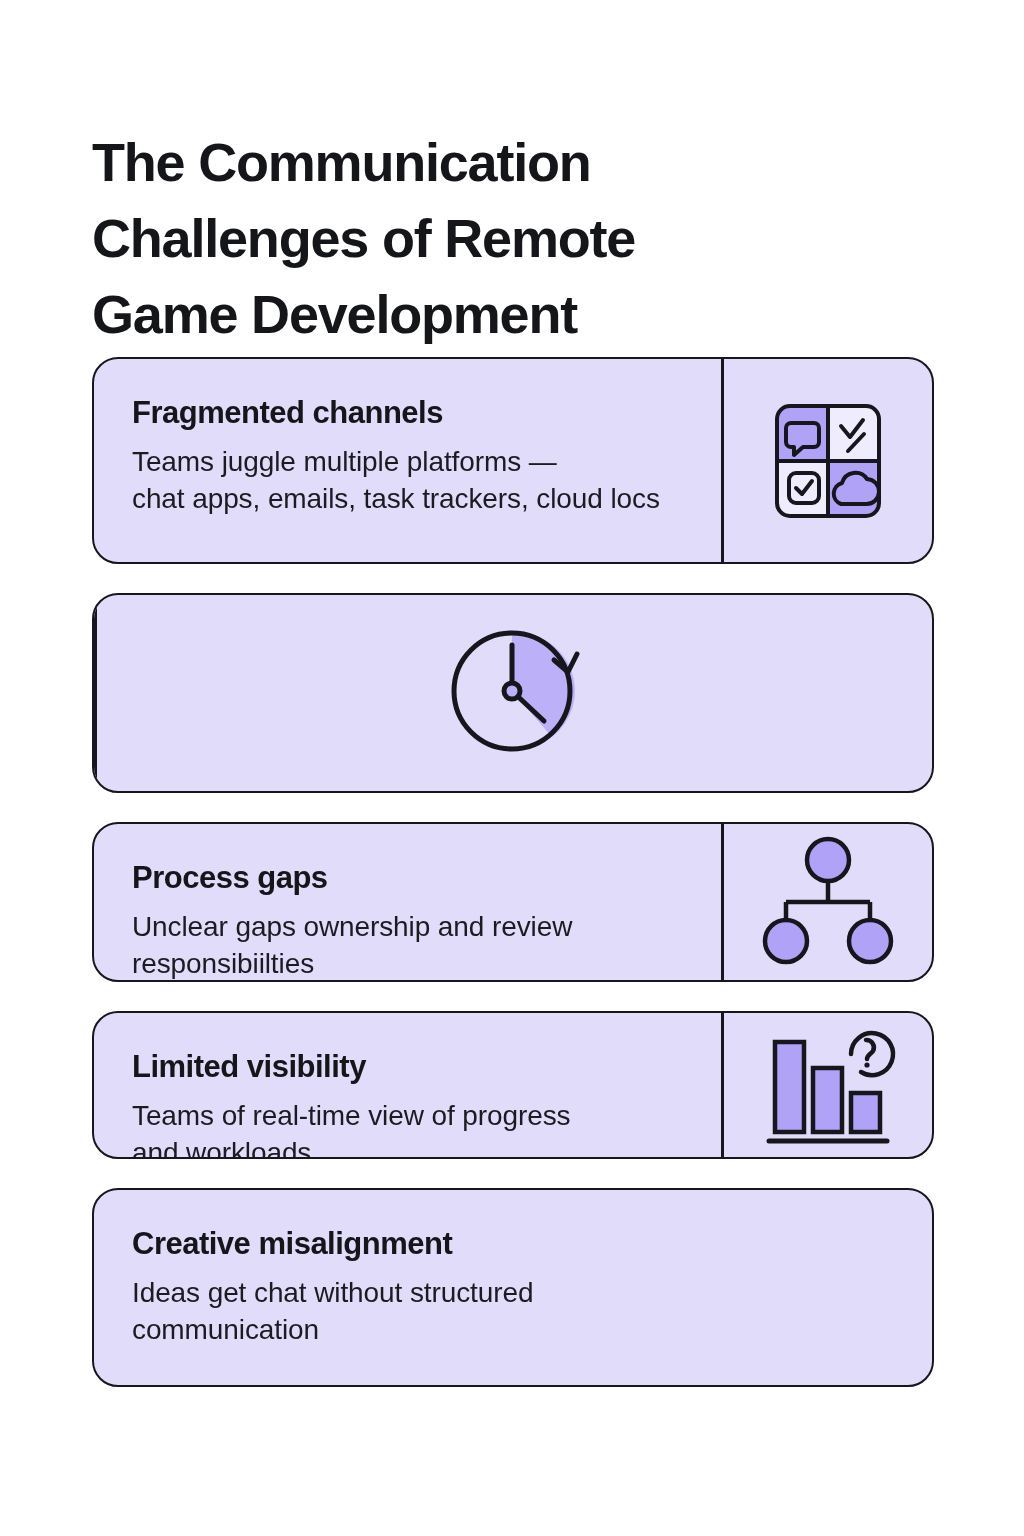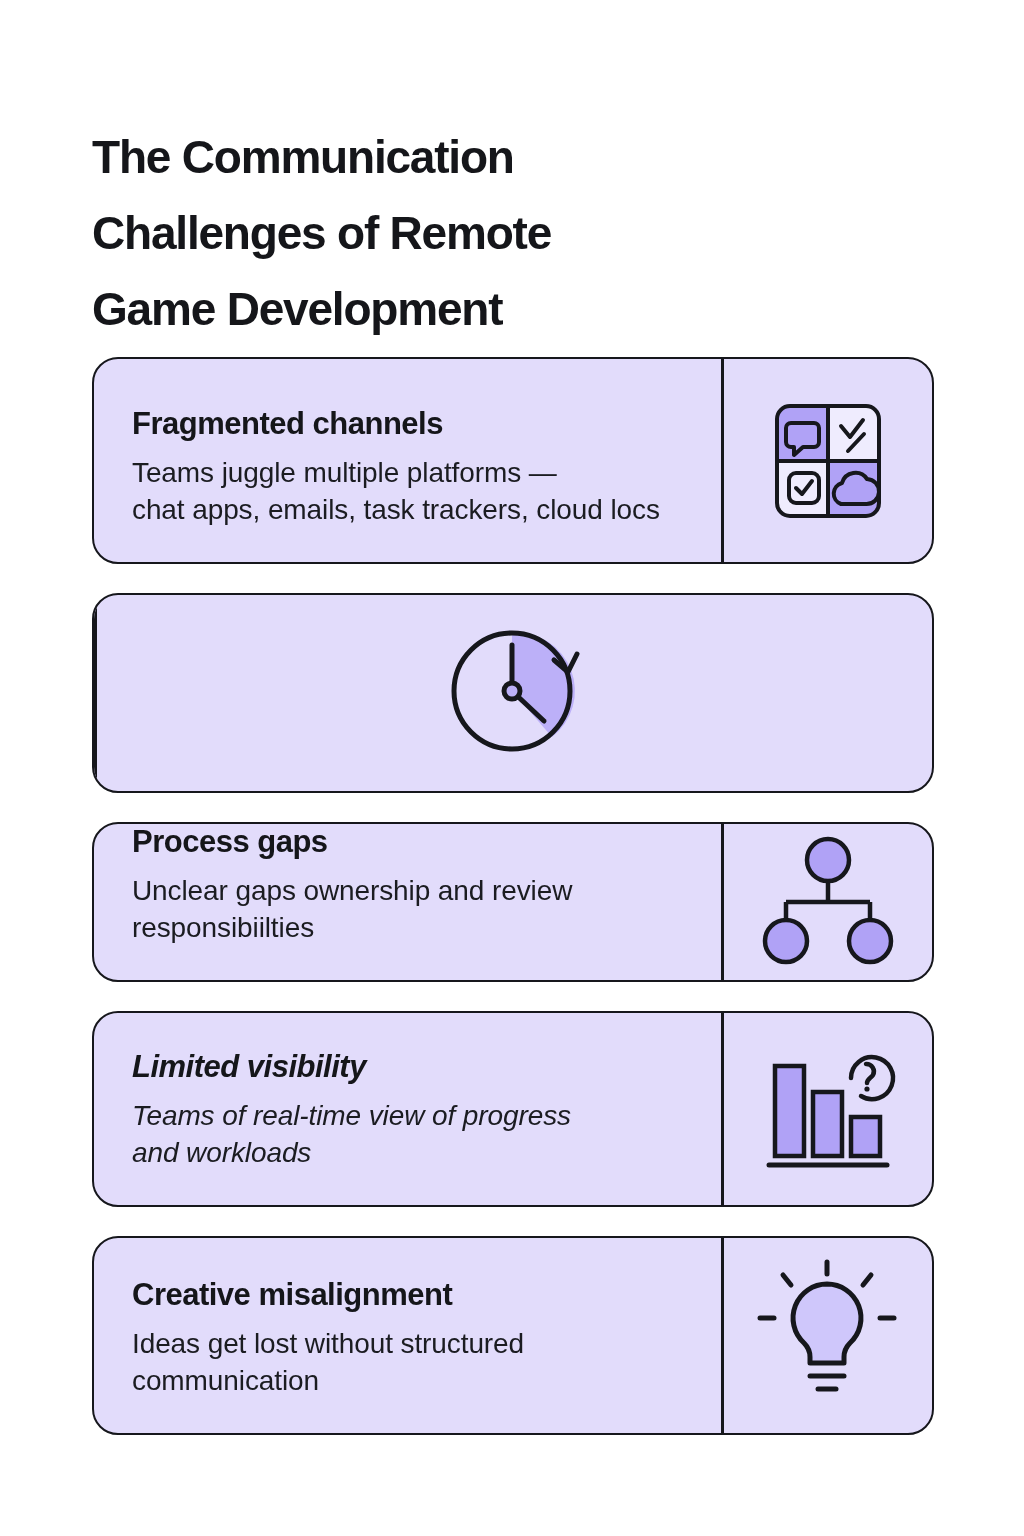--- a/index.html
+++ b/index.html
@@ -20,21 +20,21 @@
     height: 1536px;
     background: #ffffff;
   }
 
   
   .title {
     position: absolute;
     left: 92px;
     top: 88px;
     width: 720px;
-    font-size: 46px;
+    font-size: 54px;
     line-height: 76px;
     font-weight: bold;
     letter-spacing: -1.2px;
     color: #15161a;
     white-space: pre-line;
   }
 
   
   .cards {
     position: absolute;
@@ -56,21 +56,21 @@
     overflow: hidden;
   }
 
   .card-text {
     box-sizing: border-box;
     width: 627px;
     flex: 0 0 627px;
     padding: 36px 38px 34px 38px;
     display: flex;
     flex-direction: column;
-    justify-content: flex-end;
+    justify-content: flex-start;
   }
 
   .card-divider {
     width: 2.5px;
     flex: 0 0 2.5px;
     background: #16171c;
   }
 
   .card-icon {
     flex: 1 1 auto;
@@ -95,22 +95,22 @@
     color: #1b1c21;
     margin: 0;
     white-space: pre-line;
     letter-spacing: -0.1px;
   }
 
   
   .card-1 { height: 207px; }
   .card-2 { height: 200px; }
   .card-3 { height: 160px; }
-  .card-4 { height: 196px; font-style: italic; }
-  .card-5 { height: 199px; }
+  .card-4 { height: 148px; }
+  .card-5 { height: 199px; flex-direction: column; }
 
   svg { display: block; }
 </style>
 </head>
 <body>
 
 <div class="page">
 
   <h1 class="title">The Communication
 Challenges of Remote
@@ -218,21 +218,21 @@
             <path d="M113 30 a7.5 7.5 0 0 1 7 11 c-2 3 -6 4 -6 8" fill="none" stroke="#16171c" stroke-width="4.5" stroke-linecap="round"></path>
             <circle cx="114" cy="55" r="2.6" fill="#16171c"></circle>
           </svg>
         </span>
       </div>
     </div>
 
     <div class="card card-5">
       <div class="card-text">
         <div class="card-heading">Creative misalignment</div>
-        <div class="card-body">Ideas get lost without structured
+        <div class="card-body">Ideas get chat without structured
 communication</div>
       </div>
       <div class="card-divider"></div>
       <div class="card-icon">
         <span>
           <svg width="155" height="155" viewBox="0 0 155 155">
 
             <path d="M77 26 a34 34 0 0 1 23 59 c-4 4 -6 8 -6 14 v6 h-34 v-6 c0 -6 -2 -10 -6 -14 a34 34 0 0 1 23 -59 z" fill="#cfc7fb" stroke="#16171c" stroke-width="5" stroke-linejoin="round"></path>
 
             <line x1="60" y1="118" x2="94" y2="118" stroke="#16171c" stroke-width="5" stroke-linecap="round"></line>

